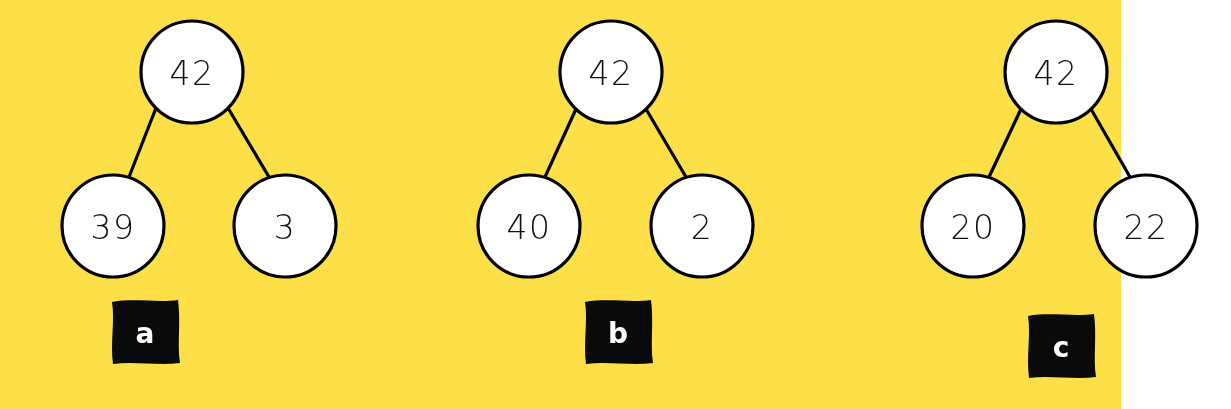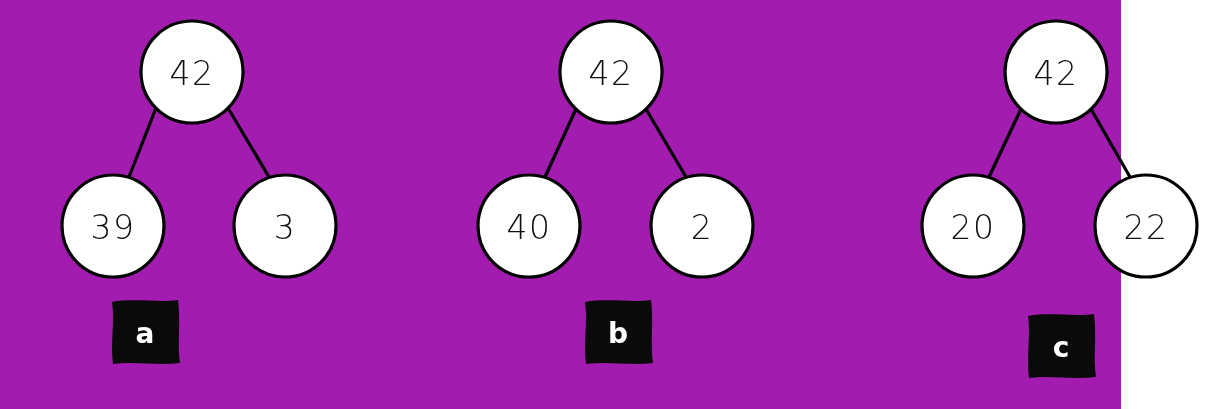--- a/index.html
+++ b/index.html
@@ -12,21 +12,21 @@
     width: 1231px;
     height: 409px;
     overflow: hidden;
     font-family: "DejaVu Sans", sans-serif;
     -webkit-font-smoothing: antialiased;
   }
   #figure {
     position: relative;
     width: 1121px;
     height: 409px;
-    background: #a21caf;
+    background: #fde047;
   }
   #trees-svg {
     position: absolute;
     left: 0;
     top: 0;
     width: 1231px;
     height: 409px;
     display: block;
   }
   .node-circle {

